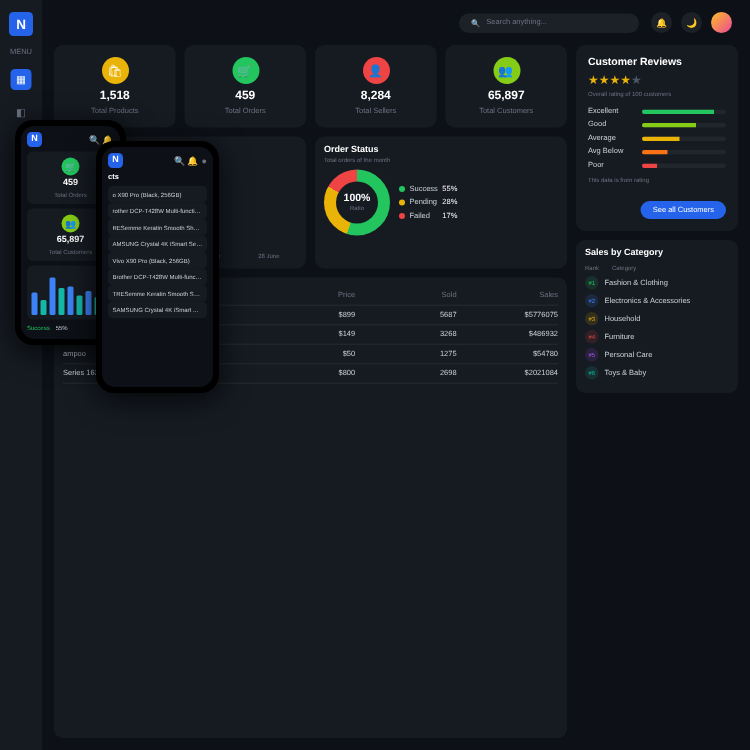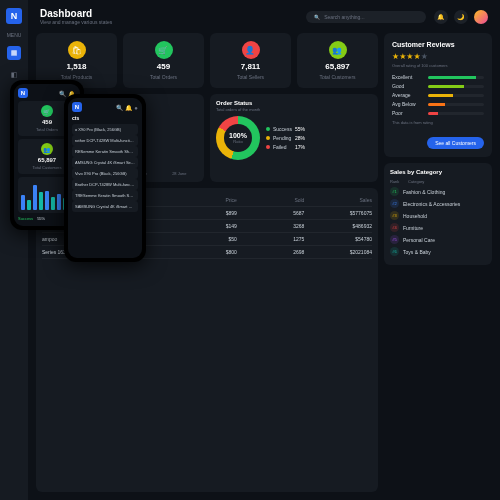--- a/index.html
+++ b/index.html
@@ -87,24 +87,20 @@
 <div class="app">
   <div class="sidebar">
     <div class="logo">N</div>
     <div class="menu-label">MENU</div>
     <div class="nav-icon active">▦</div>
     <div class="nav-icon">◧</div>
     <div class="nav-icon">◈</div>
   </div>
   <div class="main">
     <div class="topbar">
-      <div class="title-block">
-        <h1>Dashboard</h1>
-        <p>View and manage various states</p>
-      </div>
       <div class="search">
         <span>🔍</span>
         <span>Search anything...</span>
       </div>
       <div class="top-icons">
         <div class="top-icon">🔔</div>
         <div class="top-icon">🌙</div>
         <div class="avatar"></div>
       </div>
     </div>
@@ -116,21 +112,21 @@
               <div class="stat-val">1,518</div>
               <div class="stat-lbl">Total Products</div>
             </div>
             <div class="stat-card">
               <div class="stat-icon ic-green">🛒</div>
               <div class="stat-val">459</div>
               <div class="stat-lbl">Total Orders</div>
             </div>
             <div class="stat-card">
               <div class="stat-icon ic-red">👤</div>
-              <div class="stat-val">7,811</div>
+              <div class="stat-val">8,284</div>
               <div class="stat-lbl">Total Sellers</div>
             </div>
             <div class="stat-card">
               <div class="stat-icon ic-lime">👥</div>
               <div class="stat-val">65,897</div>
               <div class="stat-lbl">Total Customers</div>
             </div>
           </div>
         <div class="charts-row">
           <div class="panel chart-panel">

